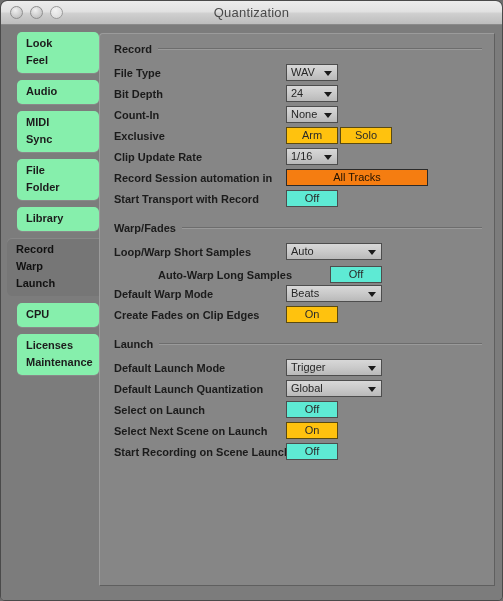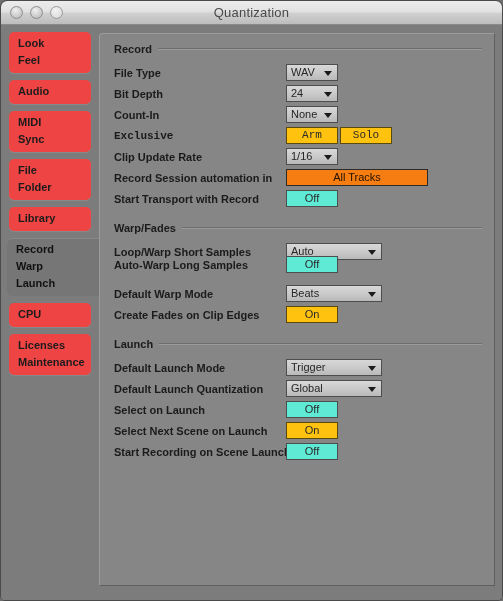--- a/index.html
+++ b/index.html
@@ -75,24 +75,24 @@
   
   .sidebar {
     position: absolute;
     left: 0; top: 0;
     width: 98px;
     height: 577px;
     background: #7c7c7c;
   }
   .nav-group {
     position: absolute;
-    left: 8px;
+    left: 16px;
     width: 82px;
     box-sizing: border-box;
-    background: #ef4444;
+    background: #86efac;
     border-radius: 5px;
     padding: 3px 0 4px 0;
     box-shadow: 0 1px 0 rgba(255,255,255,.10);
   }
   .nav-group.selected {
     left: 6px;
     width: 92px;
     background: #767676;
     border-radius: 5px 0 0 5px;
     box-shadow: inset 0 1px 0 rgba(255,255,255,.13);
@@ -296,21 +296,21 @@
         </div>
         <div class="row" style="top: 72px;">
           <div class="row-label">Count-In</div>
           <div class="ctl">
             <div class="dropdown dd-sm">
               <span class="dv">None</span>
               <span class="caret"></span>
             </div>
           </div>
         </div>
-        <div class="row" style="top: 93px; font-family: Liberation Mono, monospace;">
+        <div class="row" style="top: 93px;">
           <div class="row-label">Exclusive</div>
           <div class="ctl">
             <div style="display: flex; gap: 2px;">
               <div class="toggle on arm">Arm</div>
               <div class="toggle on solo">Solo</div>
             </div>
           </div>
         </div>
         <div class="row" style="top: 114px;">
           <div class="row-label">Clip Update Rate</div>
@@ -339,21 +339,21 @@
         </div>
         <div class="row" style="top: 209px;">
           <div class="row-label">Loop/Warp Short Samples</div>
           <div class="ctl">
             <div class="dropdown dd-lg">
               <span class="dv">Auto</span>
               <span class="caret"></span>
             </div>
           </div>
         </div>
-        <div class="row" style="top: 222px;">
+        <div class="row" style="top: 232px; margin-left: 44px;">
           <div class="row-label">Auto-Warp Long Samples</div>
           <div class="ctl">
             <div class="toggle ">Off</div>
           </div>
         </div>
         <div class="row" style="top: 251px;">
           <div class="row-label">Default Warp Mode</div>
           <div class="ctl">
             <div class="dropdown dd-lg">
               <span class="dv">Beats</span>

